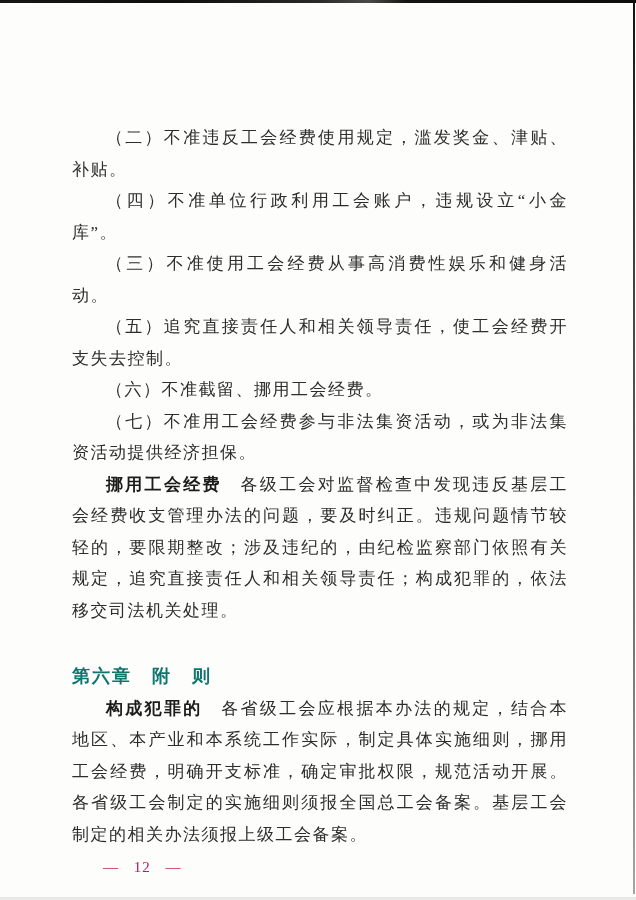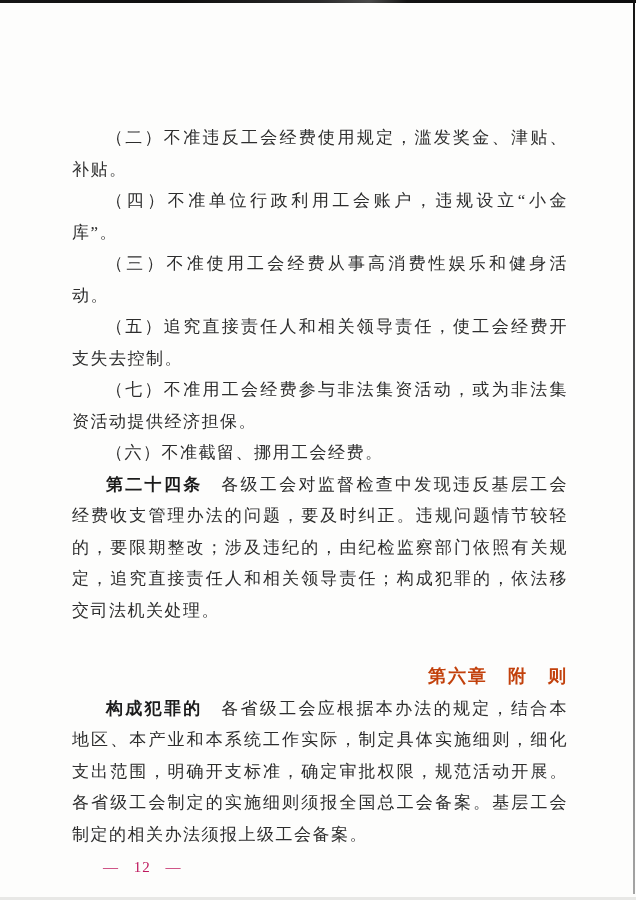--- a/index.html
+++ b/index.html
@@ -55,24 +55,24 @@
     font-weight: bold;
     color: #1b1b1b;
     margin-right: 1.1em;
   }
   .lead:empty { display: none; margin: 0; }
   .chapter {
     margin: 35px 0 0 0;
     font-size: 18px;
     line-height: 31.5px;
     font-weight: bold;
-    text-align: right;
+    text-align: left;
     text-indent: 0;
     letter-spacing: 2px;
-    color: #c2410c;
+    color: #0f766e;
   }
   .pagenum {
     margin-top: 9px;
     padding-left: 31px;
     font-size: 15px;
     letter-spacing: 1px;
     word-spacing: 10px;
     color: #be185d;
   }
 </style>
@@ -87,27 +87,27 @@
   <div class="content">
 
     <p class="para"><span>（二）不准违反工会经费使用规定，滥发奖金、津贴、补贴。</span></p>
 
     <p class="para"><span>（四）不准单位行政利用工会账户，违规设立“小金库”。</span></p>
 
     <p class="para"><span>（三）不准使用工会经费从事高消费性娱乐和健身活动。</span></p>
 
     <p class="para"><span>（五）追究直接责任人和相关领导责任，使工会经费开支失去控制。</span></p>
 
+    <p class="para"><span>（六）不准截留、挪用工会经费。</span></p>
+
     <p class="para"><span>（七）不准用工会经费参与非法集资活动，或为非法集资活动提供经济担保。</span></p>
 
-    <p class="para"><span>（六）不准截留、挪用工会经费。</span></p>
 
-
-    <p class="para"><span class="lead">第二十四条</span><span>各级工会对监督检查中发现违反基层工会经费收支管理办法的问题，要及时纠正。违规问题情节较轻的，要限期整改；涉及违纪的，由纪检监察部门依照有关规定，追究直接责任人和相关领导责任；构成犯罪的，依法移交司法机关处理。</span></p>
+    <p class="para"><span class="lead">挪用工会经费</span><span>各级工会对监督检查中发现违反基层工会经费收支管理办法的问题，要及时纠正。违规问题情节较轻的，要限期整改；涉及违纪的，由纪检监察部门依照有关规定，追究直接责任人和相关领导责任；构成犯罪的，依法移交司法机关处理。</span></p>
 
     <h2 class="chapter">第六章　附　则</h2>
 
-    <p class="para"><span class="lead">构成犯罪的</span><span>各省级工会应根据本办法的规定，结合本地区、本产业和本系统工作实际，制定具体实施细则，细化支出范围，明确开支标准，确定审批权限，规范活动开展。各省级工会制定的实施细则须报全国总工会备案。基层工会制定的相关办法须报上级工会备案。</span></p>
+    <p class="para"><span class="lead">构成犯罪的</span><span>各省级工会应根据本办法的规定，结合本地区、本产业和本系统工作实际，制定具体实施细则，挪用工会经费，明确开支标准，确定审批权限，规范活动开展。各省级工会制定的实施细则须报全国总工会备案。基层工会制定的相关办法须报上级工会备案。</span></p>
 
     <div class="pagenum">— 12 —</div>
 
   </div>
 </div>
 
 </body></html>

